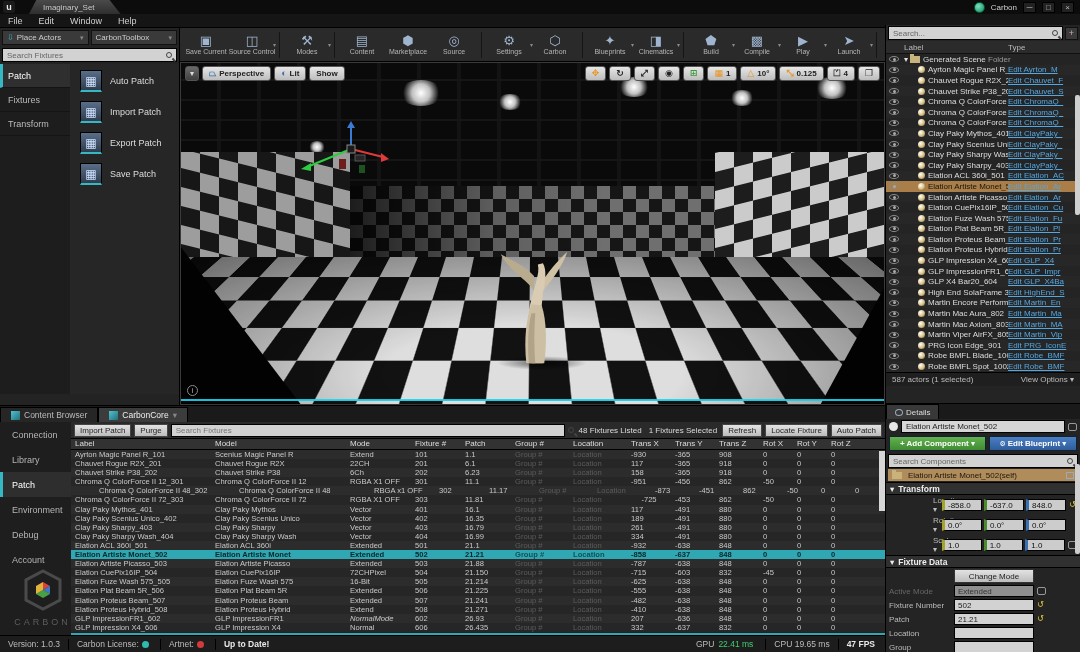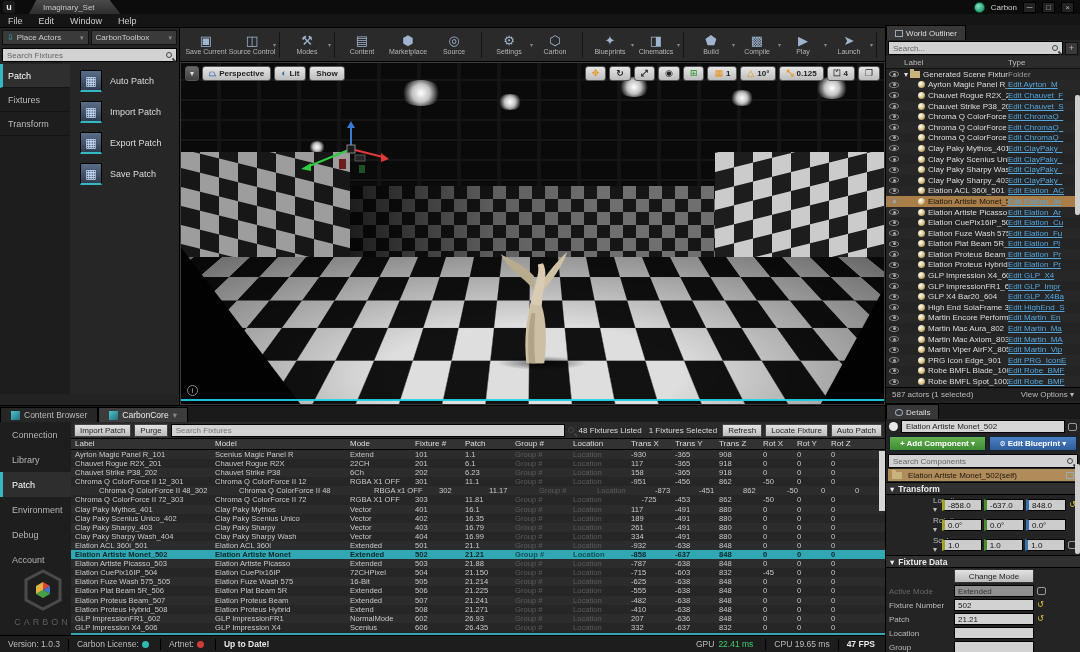--- a/index.html
+++ b/index.html
@@ -88,21 +88,21 @@
   .orow:nth-child(even){background:#272727;}
   .orow.osel{background:#a97e48;color:#161310;}
   .eye{width:10px;height:6px;border:1px solid #8a8a8a;border-radius:50%;position:relative;margin:0 3px;flex:none;}
   .eye::after{content:'';position:absolute;width:3px;height:3px;background:#aaa;border-radius:50%;left:2.5px;top:0.5px;}
   .lamp{width:7px;height:7px;border-radius:50%;background:radial-gradient(circle at 35% 35%,#fff,#d8c184 55%,#6b5a32);flex:none;margin-right:3px;}
   .folder{width:10px;height:7px;background:#c9b37c;flex:none;margin-right:3px;position:relative;}
   .folder::before{content:'';position:absolute;left:0;top:-2px;width:4px;height:2px;background:#c9b37c;}
   .oind{flex:none;display:inline-block;}
   .olabel{flex:1;overflow:hidden;text-overflow:clip;}
   .olink{width:72px;flex:none;color:#55a7e0;text-decoration:underline;overflow:hidden;}
-  .otype{width:72px;flex:none;color:#999;}
+  .otype{width:92px;flex:none;color:#999;}
   .ofoot{height:14px;display:flex;align-items:center;justify-content:space-between;padding:0 6px;background:#1f1f1f;border-top:1px solid #000;font-size:8px;color:#bbb;}
   .oscroll{position:absolute;right:0;top:70px;width:5px;height:120px;background:#cfcfcf;border-radius:2px;}
 
   
   #details{position:absolute;left:885px;top:403px;width:195px;height:249px;background:#242424;border-left:1px solid #000;border-top:1px solid #000;font-size:8px;}
   .drow{display:flex;align-items:center;gap:3px;padding:1px 3px;}
   .namecirc{width:9px;height:9px;border-radius:50%;background:#e8e8e8;flex:none;}
   .namebox{flex:1;height:13px;background:#d6d6d6;border:1px solid #000;color:#222;display:flex;align-items:center;padding:0 4px;font-size:8px;}
   .lockicon{width:9px;height:8px;border:1px solid #999;border-radius:2px;position:relative;flex:none;}
   .btnrow{display:flex;gap:3px;padding:2px 3px;}
@@ -401,26 +401,20 @@
           <span>4</span>
         </div>
       <div class="vbtn">
           <span class="gly">❐</span>
         </div>
     </div>
     <div class="vp-info">i</div>
   </div>
 
   <div id="outliner">
-    <div class="paneltab">
-      <div class="tab">
-        <span class="tabicon"></span>
-        <span>World Outliner</span>
-      </div>
-    </div>
     <div class="searchrow">
       <div class="searchbox">
         <span>Search...</span>
         <span class="mag"></span>
       </div>
       <div class="plusbtn">+</div>
     </div>
     <div class="ohead">
       <span class="hl">Label</span>
       <span class="ht">Type</span>
@@ -1107,36 +1101,36 @@
               <span class="tcell" style="width: 44px;">-410</span>
               <span class="tcell" style="width: 44px;">-638</span>
               <span class="tcell" style="width: 44px;">848</span>
               <span class="tcell" style="width: 34px;">0</span>
               <span class="tcell" style="width: 34px;">0</span>
               <span class="tcell" style="width: 34px;">0</span>
             </div>
             <div class="trow">
               <span class="tcell" style="width: 140px;">GLP ImpressionFR1_602</span>
               <span class="tcell" style="width: 135px;">GLP ImpressionFR1</span>
-              <span class="tcell" style="width: 65px;">NormalMode</span>
+              <span class="tcell" style="width: 65px; font-style: italic;">NormalMode</span>
               <span class="tcell" style="width: 50px;">602</span>
               <span class="tcell" style="width: 50px;">26.93</span>
               <span class="tcell dim" style="width: 58px;">Group #</span>
               <span class="tcell dim" style="width: 58px;">Location</span>
               <span class="tcell" style="width: 44px;">207</span>
               <span class="tcell" style="width: 44px;">-636</span>
               <span class="tcell" style="width: 44px;">848</span>
               <span class="tcell" style="width: 34px;">0</span>
               <span class="tcell" style="width: 34px;">0</span>
               <span class="tcell" style="width: 34px;">0</span>
             </div>
             <div class="trow alt">
               <span class="tcell" style="width: 140px;">GLP Impression X4_606</span>
               <span class="tcell" style="width: 135px;">GLP Impression X4</span>
-              <span class="tcell" style="width: 65px;">Scenius</span>
+              <span class="tcell" style="width: 65px;">Normal</span>
               <span class="tcell" style="width: 50px;">606</span>
               <span class="tcell" style="width: 50px;">26.435</span>
               <span class="tcell dim" style="width: 58px;">Group #</span>
               <span class="tcell dim" style="width: 58px;">Location</span>
               <span class="tcell" style="width: 44px;">332</span>
               <span class="tcell" style="width: 44px;">-637</span>
               <span class="tcell" style="width: 44px;">832</span>
               <span class="tcell" style="width: 34px;">0</span>
               <span class="tcell" style="width: 34px;">0</span>
               <span class="tcell" style="width: 34px;">0</span>

